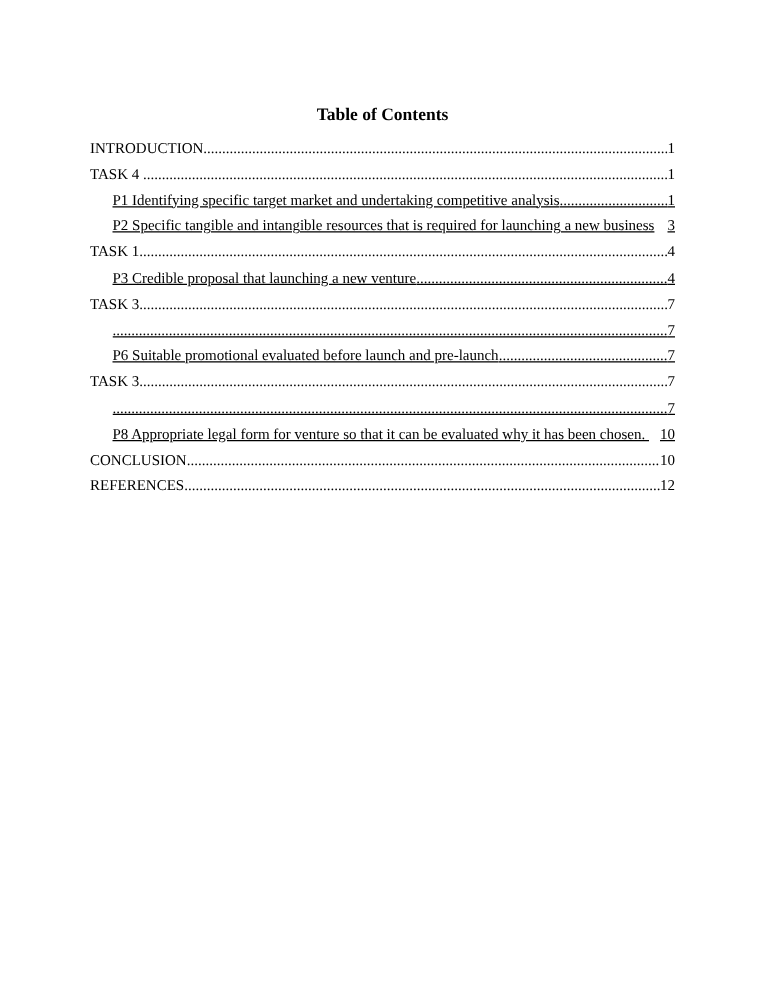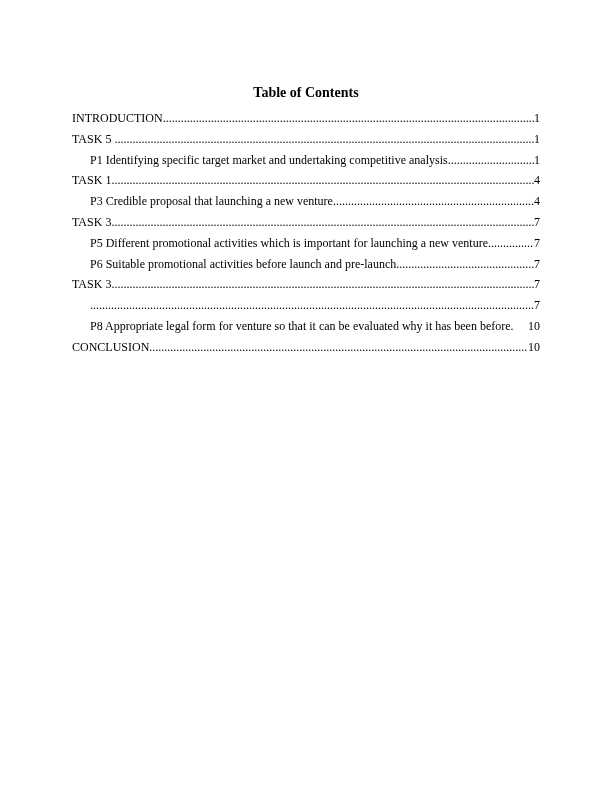--- a/index.html
+++ b/index.html
@@ -25,21 +25,21 @@
     margin: 0 0 6px 0;
   }
   .toc-list { }
   .toc-entry {
     display: flex;
     align-items: center;
     line-height: 20.8px;
     font-size: 12px;
     overflow: hidden;
   }
-  .toc-entry.level-2 { padding-left: 18px; }
+  .toc-entry.level-2 { padding-left: 18px; text-decoration: underline; }
   .toc-text {
     white-space: pre;
     flex: 0 0 auto;
   }
   .toc-leader {
     flex: 1 1 auto;
     min-width: 0;
     overflow: hidden;
     white-space: nowrap;
   }
@@ -58,31 +58,36 @@
 <div class="page">
   <h1 class="toc-title">Table of Contents</h1>
   <div class="toc-list">
   <div class="toc-entry level-1">
     <span class="toc-text">INTRODUCTION</span>
     <span class="toc-leader"></span>
     <span class="toc-page">1</span>
   </div>
 
   <div class="toc-entry level-1">
-    <span class="toc-text">TASK 5 </span>
+    <span class="toc-text">TASK 4 </span>
     <span class="toc-leader"></span>
     <span class="toc-page">1</span>
   </div>
 
   <div class="toc-entry level-2">
     <span class="toc-text">P1 Identifying specific target market and undertaking competitive analysis</span>
     <span class="toc-leader"></span>
     <span class="toc-page">1</span>
   </div>
 
+  <div class="toc-entry level-2 no-leader">
+    <span class="toc-text">P2 Specific tangible and intangible resources that is required for launching a new business</span>
+    <span class="toc-leader"></span>
+    <span class="toc-page">3</span>
+  </div>
 
   <div class="toc-entry level-1">
     <span class="toc-text">TASK 1</span>
     <span class="toc-leader"></span>
     <span class="toc-page">4</span>
   </div>
 
   <div class="toc-entry level-2">
     <span class="toc-text">P3 Credible proposal that launching a new venture</span>
     <span class="toc-leader"></span>
@@ -90,48 +95,52 @@
   </div>
 
 
   <div class="toc-entry level-1">
     <span class="toc-text">TASK 3</span>
     <span class="toc-leader"></span>
     <span class="toc-page">7</span>
   </div>
 
   <div class="toc-entry level-2">
-    <span class="toc-text">P5 Different promotional activities which is important for launching a new venture</span>
     <span class="toc-leader"></span>
     <span class="toc-page">7</span>
   </div>
 
   <div class="toc-entry level-2">
-    <span class="toc-text">P6 Suitable promotional activities before launch and pre-launch</span>
+    <span class="toc-text">P6 Suitable promotional evaluated before launch and pre-launch</span>
     <span class="toc-leader"></span>
     <span class="toc-page">7</span>
   </div>
 
   <div class="toc-entry level-1">
     <span class="toc-text">TASK 3</span>
     <span class="toc-leader"></span>
     <span class="toc-page">7</span>
   </div>
 
   <div class="toc-entry level-2">
     <span class="toc-leader"></span>
     <span class="toc-page">7</span>
   </div>
 
   <div class="toc-entry level-2 no-leader">
-    <span class="toc-text">P8 Appropriate legal form for venture so that it can be evaluated why it has been before. </span>
+    <span class="toc-text">P8 Appropriate legal form for venture so that it can be evaluated why it has been chosen. </span>
     <span class="toc-leader"></span>
     <span class="toc-page">10</span>
   </div>
 
   <div class="toc-entry level-1">
     <span class="toc-text">CONCLUSION</span>
     <span class="toc-leader"></span>
     <span class="toc-page">10</span>
   </div>
 
+  <div class="toc-entry level-1">
+    <span class="toc-text">REFERENCES</span>
+    <span class="toc-leader"></span>
+    <span class="toc-page">12</span>
+  </div>
 </div>
 </div>
 
 </body></html>

